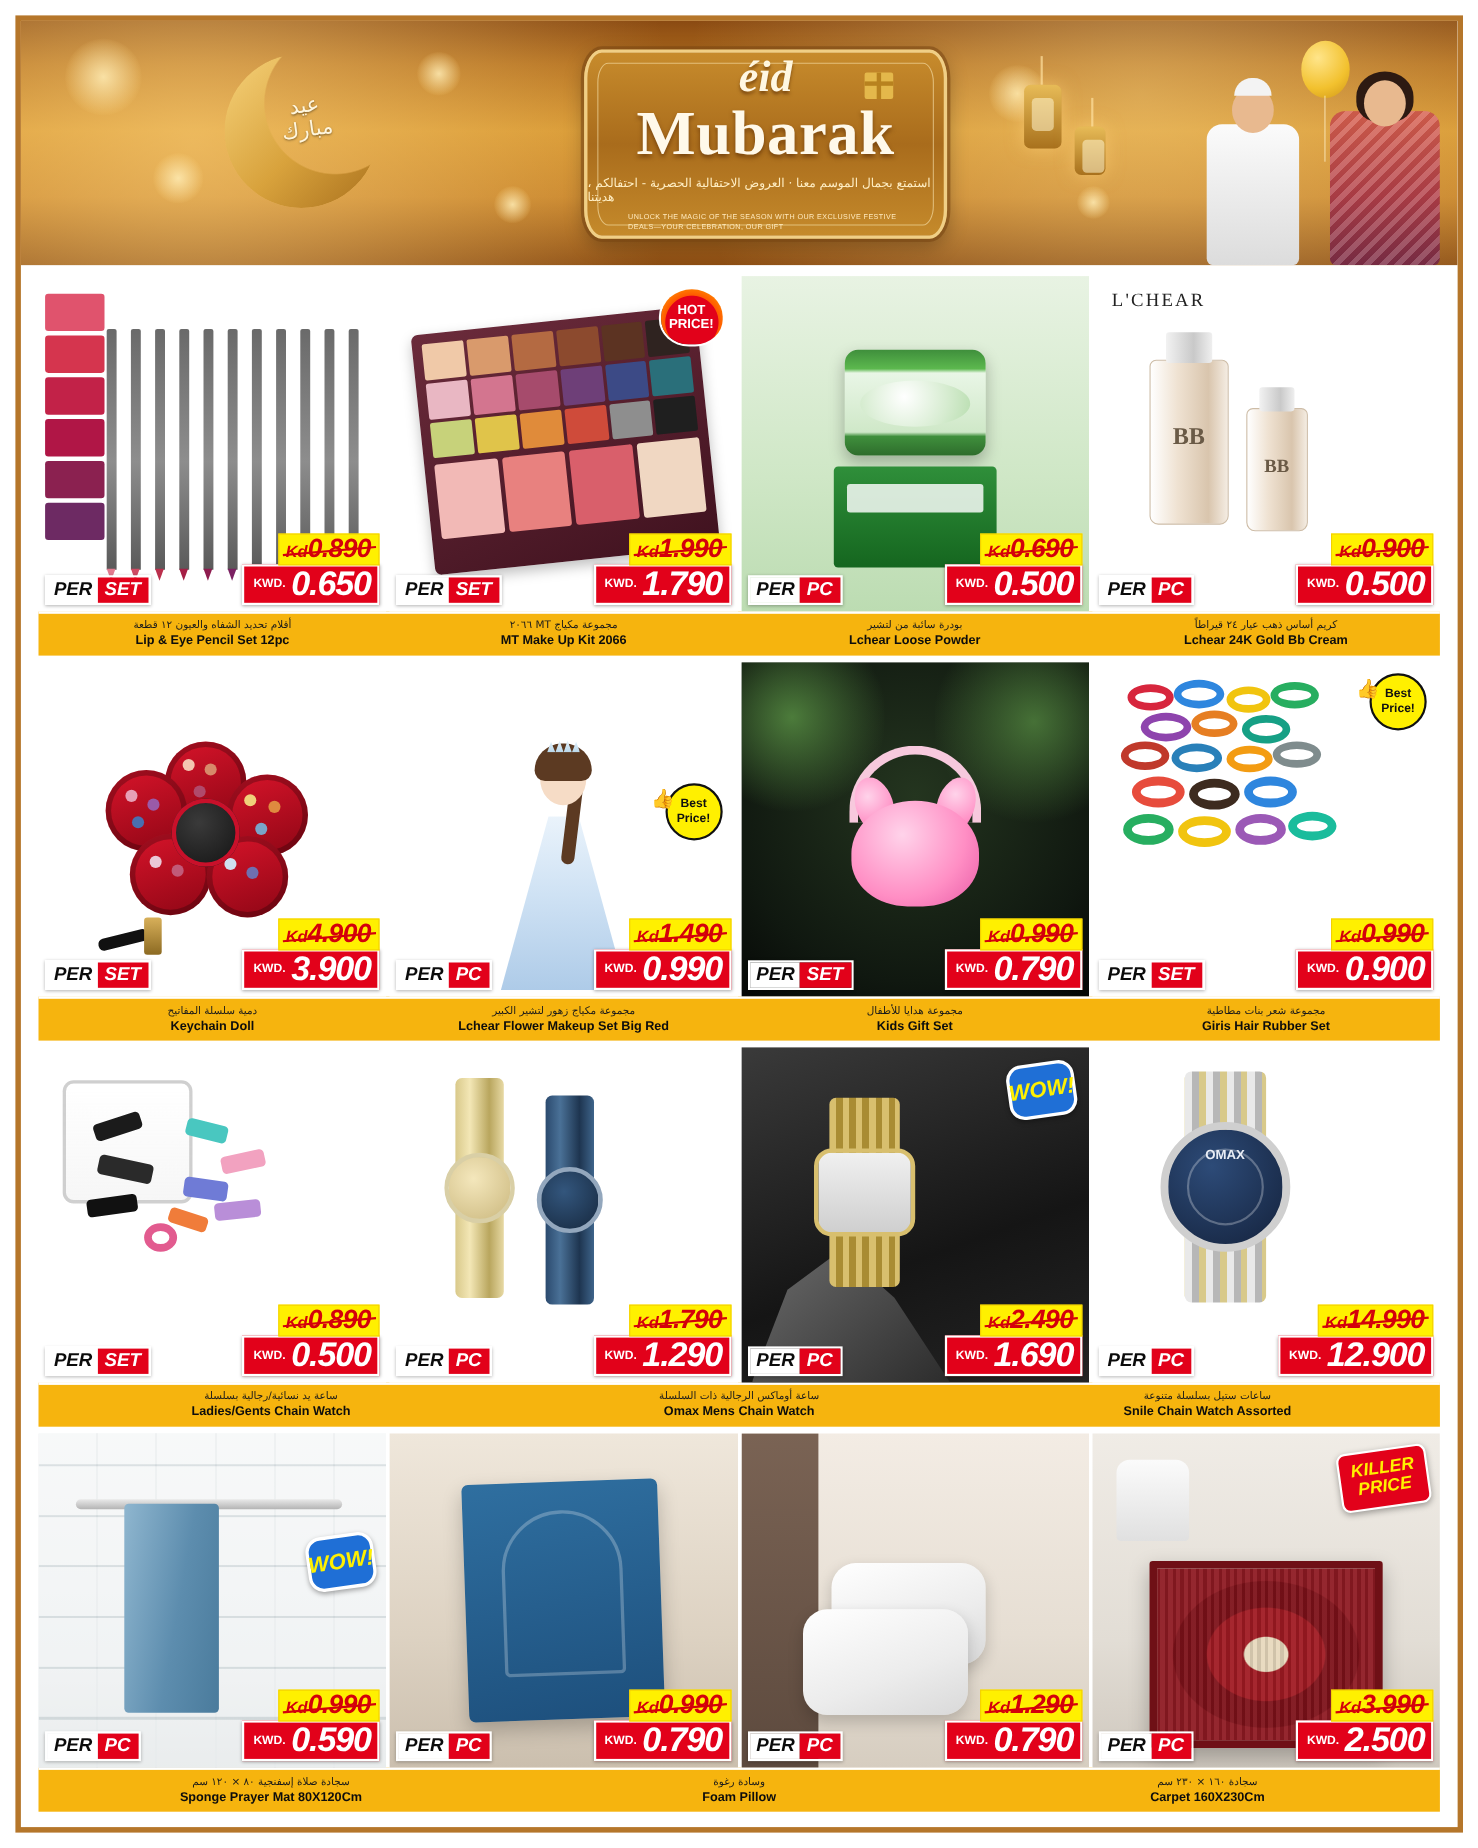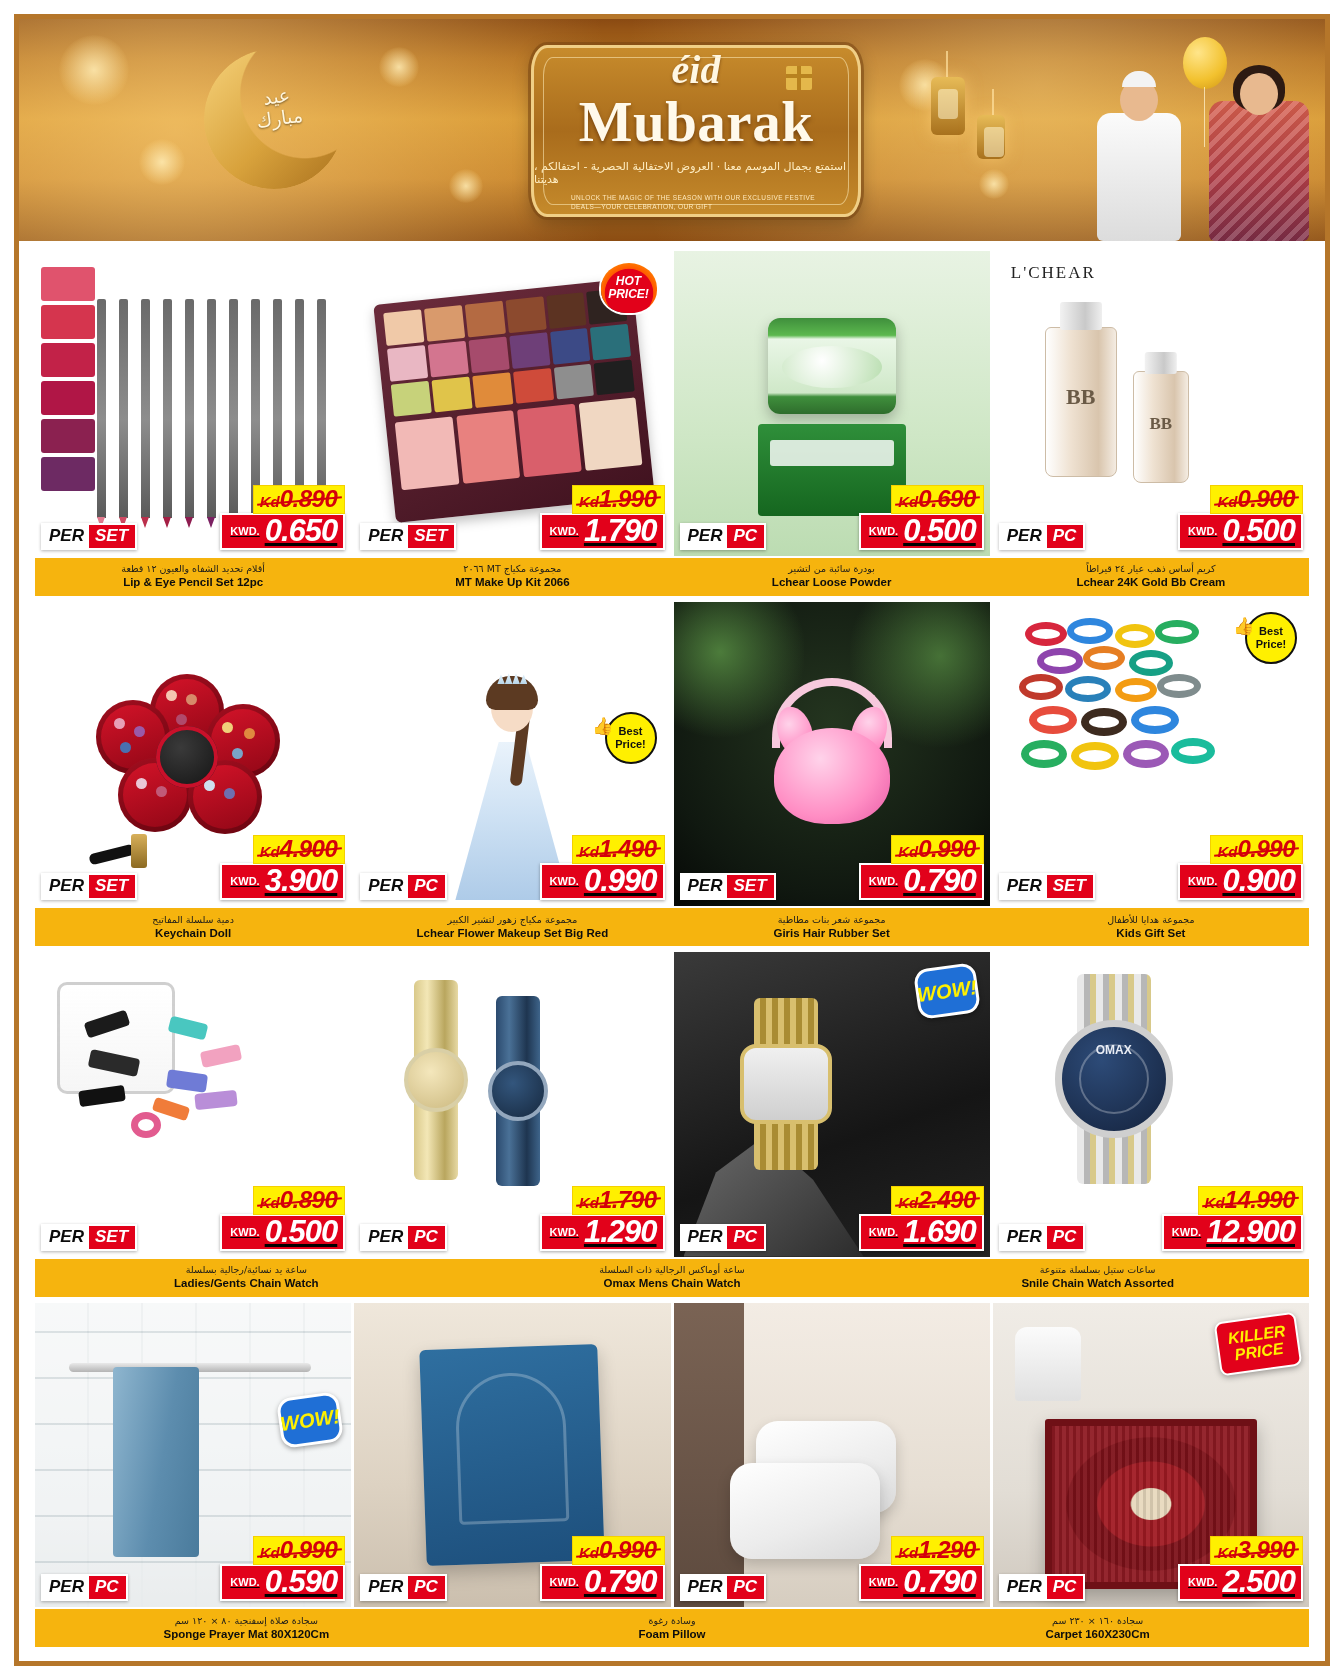--- a/index.html
+++ b/index.html
@@ -210,21 +210,20 @@
     position: absolute; left: 3px; right: 3px; top: 52%;
     height: 2px; background: #d4000b; transform: rotate(-5deg);
   }
   .new-price {
     display: flex; align-items: center; justify-content: flex-end;
     background: #e2011a;
     border: 2px solid #ffffff;
     box-shadow: 0 1px 3px rgba(0,0,0,.35);
     padding: 2px 6px 2px 8px;
     margin-top: -1px;
-    text-decoration: underline;
   }
   .new-price .kwd {
     color: #ffffff; font-size: 11px; font-weight: bold;
     line-height: 1; margin-right: 5px; text-align: right;
   }
   .new-price .val {
     color: #ffffff; font-size: 31px; font-weight: bold;
     font-style: italic; line-height: .92; letter-spacing: -1px;
   }
   .per-tag {
@@ -271,21 +270,21 @@
   
   .badge {
     position: absolute; z-index: 7;
     font-weight: bold; text-align: center;
   }
   .badge-hot {
     right: 14px; top: 12px;
     width: 56px; height: 50px;
     background: radial-gradient(circle at 50% 60%, #e2011a 58%, #ff5a00 60%, #ffb400 100%);
     border-radius: 50% 50% 45% 45%;
-    color: #fff; font-size: 12px; font-style: italic;
+    color: #fff; font-size: 12px; 
     display: flex; align-items: center; justify-content: center;
     line-height: 1.05;
     box-shadow: 0 0 0 2px #fff;
   }
   .badge-best {
     width: 52px; height: 52px; border-radius: 50%;
     background: #fff000; border: 2px solid #111;
     color: #111; font-size: 11px;
     display: flex; align-items: center; justify-content: center;
     line-height: 1.1;
@@ -851,26 +850,26 @@
           <div class="labels">
             <div class="label-cell">
               <div class="label-ar">دمية سلسلة المفاتيح</div>
               <div class="label-en">Keychain Doll</div>
             </div>
             <div class="label-cell">
               <div class="label-ar">مجموعة مكياج زهور لتشير الكبير</div>
               <div class="label-en">Lchear Flower Makeup Set Big Red</div>
             </div>
             <div class="label-cell">
+              <div class="label-ar">مجموعة هدايا للأطفال</div>
+              <div class="label-en">Kids Gift Set</div>
+            </div>
+            <div class="label-cell">
               <div class="label-ar">مجموعة شعر بنات مطاطية</div>
               <div class="label-en">Giris Hair Rubber Set</div>
-            </div>
-            <div class="label-cell">
-              <div class="label-ar">مجموعة هدايا للأطفال</div>
-              <div class="label-en">Kids Gift Set</div>
             </div>
           </div>
         </div>
 
         <div class="row">
           <div class="row-items">
 
             <div class="cell">
               <div class="photo">
                 <div class="clip-jar"></div>

